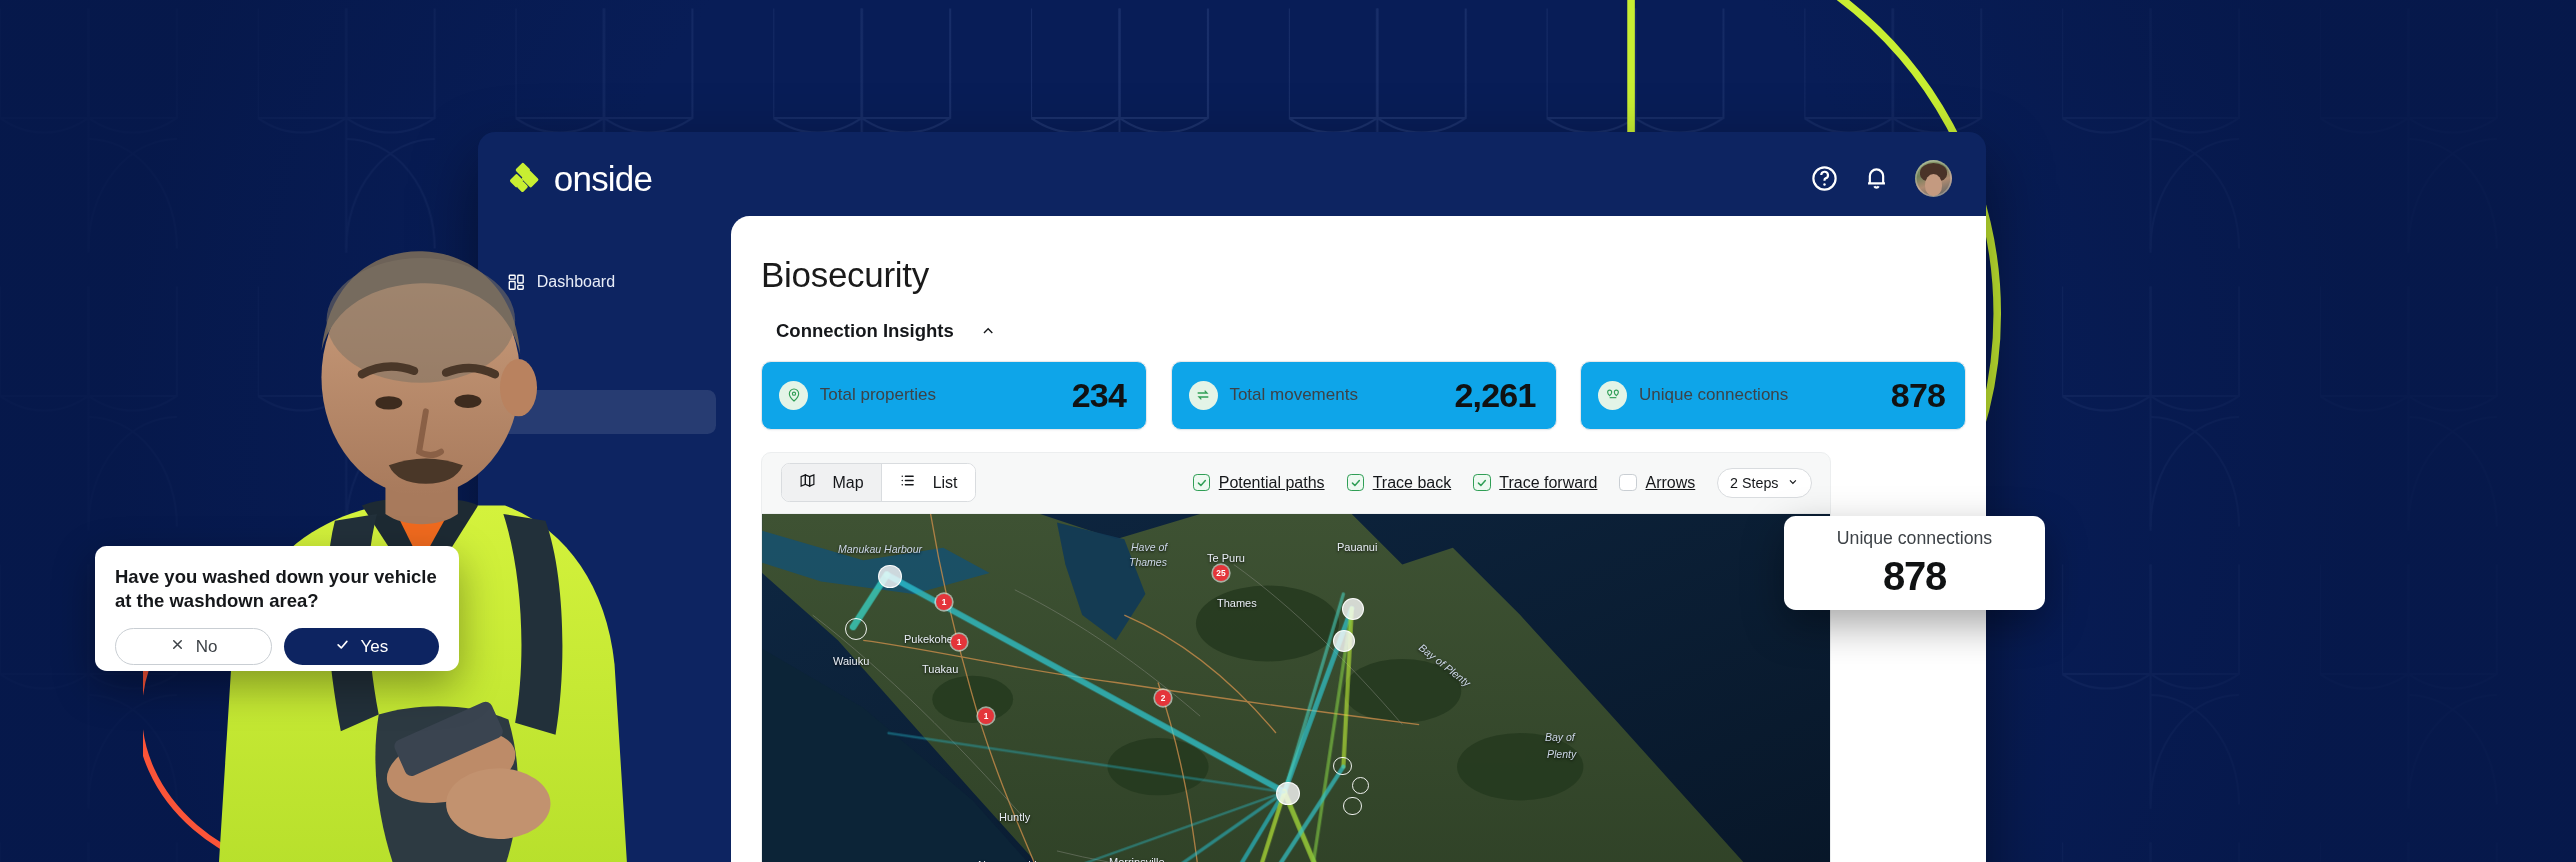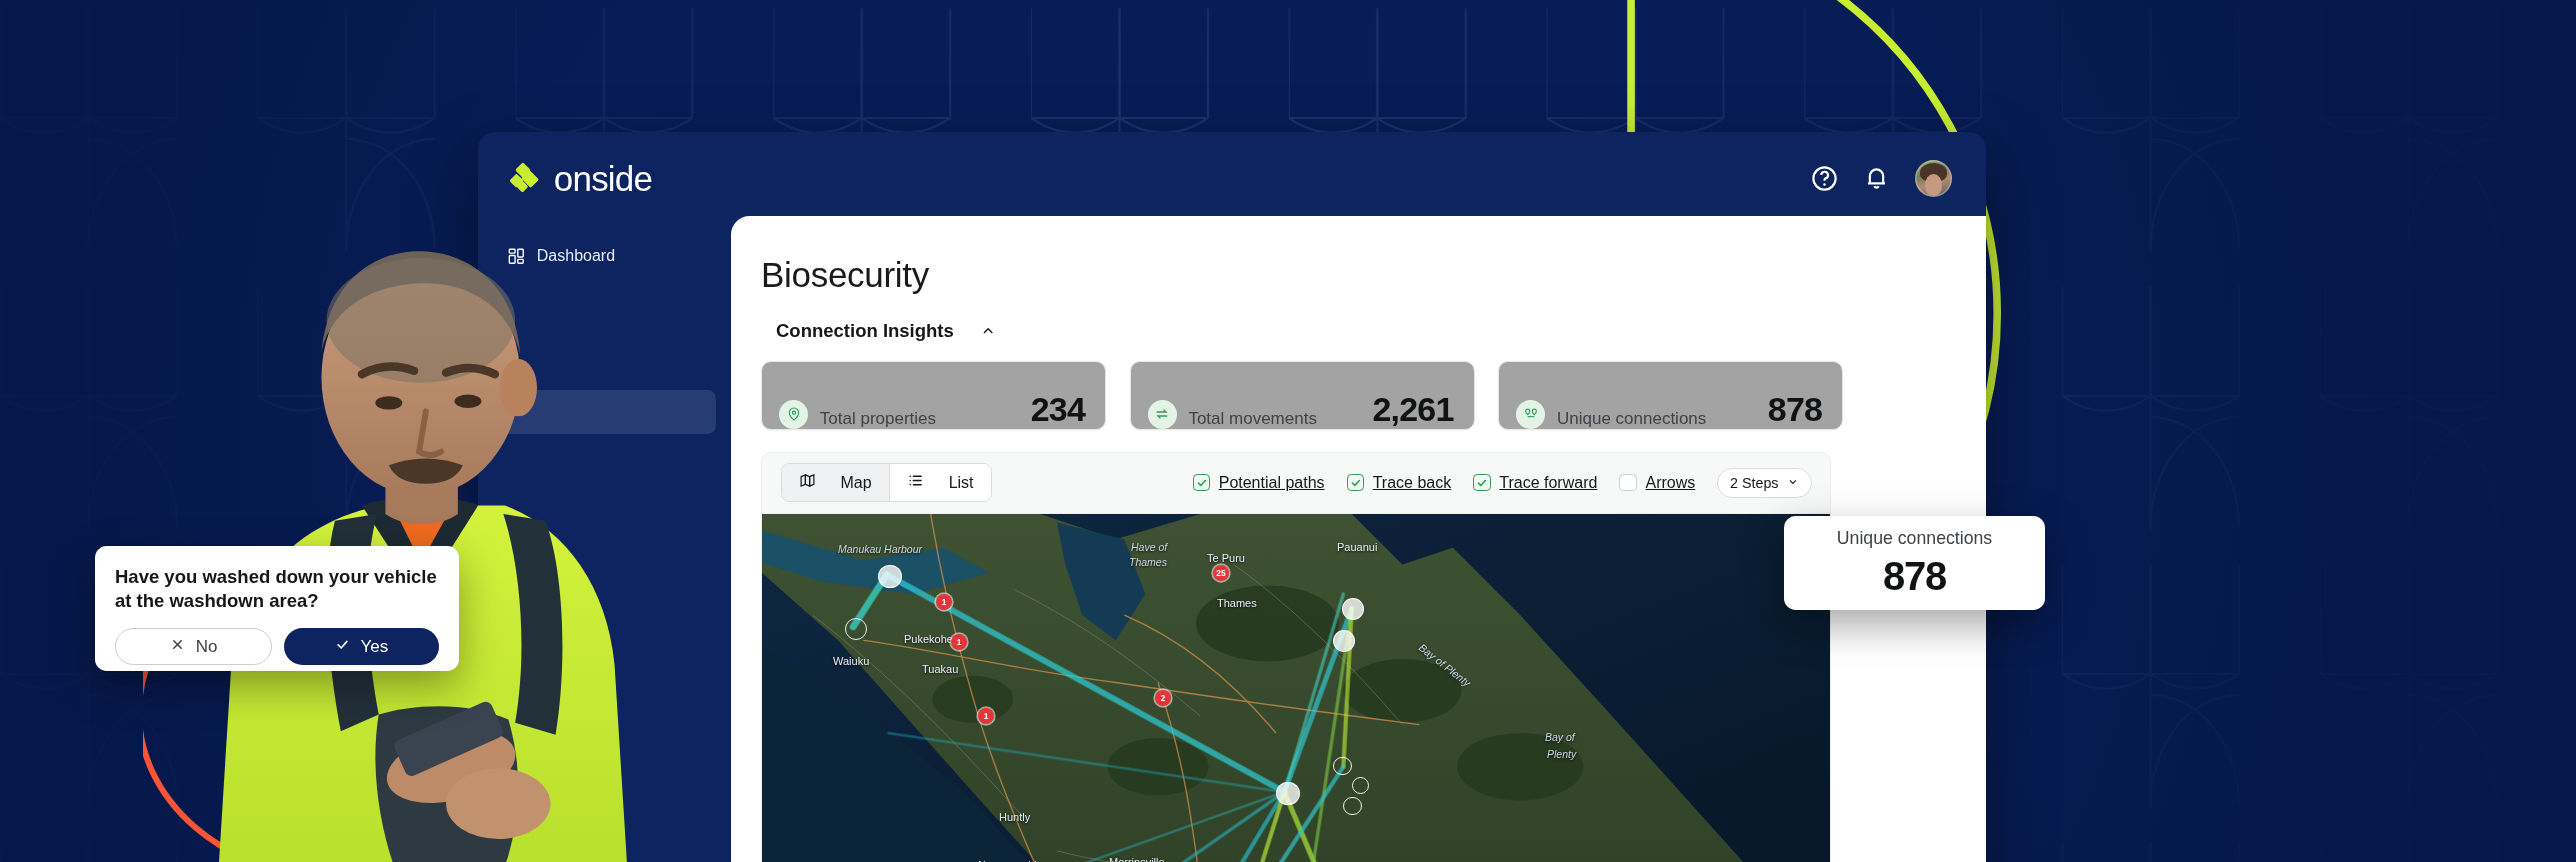--- a/index.html
+++ b/index.html
@@ -74,21 +74,21 @@
     background:#4a3328;
   }
 
   
   .sidebar {
     position: absolute; left: 0; top: 93px;
     width: 253px; bottom: 0;
     padding: 22px 15px;
   }
   .nav-item {
-    display:flex; align-items:flex-start; gap:11.8px;
+    display:flex; align-items:flex-end; gap:11.8px;
     height: 44px; padding: 0 13.5px;
     border-radius: 8.4px;
     color: #e8edf8; font-size: 16px; white-space: nowrap;
   }
   .nav-item.active { background: rgba(255,255,255,.11); }
   .nav-ico { width: 18.5px; height: 18.5px; flex: 0 0 18.5px; color:#ffffff; }
 
   
   .page {
     position: absolute;
@@ -105,24 +105,24 @@
 
   .section-head {
     display:flex; align-items:center; gap: 27px;
     padding: 25px 0 0 45px;
   }
   .section-head .lbl { font-size: 18.5px; color:#15171a; font-weight: 700; }
   .chev-up { width:14.3px; height:14.3px; color:#15171a; }
 
   .stat-row { display:flex; gap: 23.6px; padding: 18.5px 0 0 30px; }
   .stat-card {
-    width: 345px; height: 69px;
+    width: 386px; height: 69px;
     border: 0.8px solid #e6e8ea; border-radius: 10px;
-    background: #a3a3a3;
-    display:flex; align-items:flex-end; padding: 0 20px 0 17px;
+    background: #0ea5e9;
+    display:flex; align-items:center; padding: 0 20px 0 17px;
     box-shadow: 0 0.8px 1.7px rgba(16,24,40,.04);
   }
   .stat-ico {
     width: 29px; height: 29px; border-radius: 50%;
     background: #e3f4e7; color: #2f9e55;
     display:flex; align-items:center; justify-content:center;
     flex: 0 0 29px; margin-right: 11.8px;
   }
   .stat-ico svg { width: 16px; height: 16px; }
   .stat-label { font-size: 17px; color:#3d4247; }
@@ -135,21 +135,21 @@
     background: #f7f8f8;
     border: 0.8px solid #eceeef;
     border-radius: 10px 10px 0 0;
     display:flex; align-items:center; padding: 0 18.5px;
   }
   .seg {
     display:flex; border:0.8px solid #d9dcdf; border-radius: 8.4px; overflow:hidden;
     background:#fff; height: 39px;
   }
   .seg-btn {
-    display:flex; align-items:center; gap:25px;
+    display:flex; align-items:center; gap:17px;
     padding: 0 17px; font-size: 16px; color:#15171a; background:#fff;
   }
   .seg-btn.sel { background:#f0f1f2; }
   .seg-btn + .seg-btn { border-left:0.8px solid #d9dcdf; }
   .seg-btn svg { width:17px; height:17px; }
 
   .filters { margin-left: auto; display:flex; align-items:center; gap: 22px; }
   .chk { display:flex; align-items:center; gap:8.4px; font-size:16px; color:#15171a;text-decoration:underline; }
   .box {
     width: 17.7px; height: 17.7px; border-radius: 4.2px;

